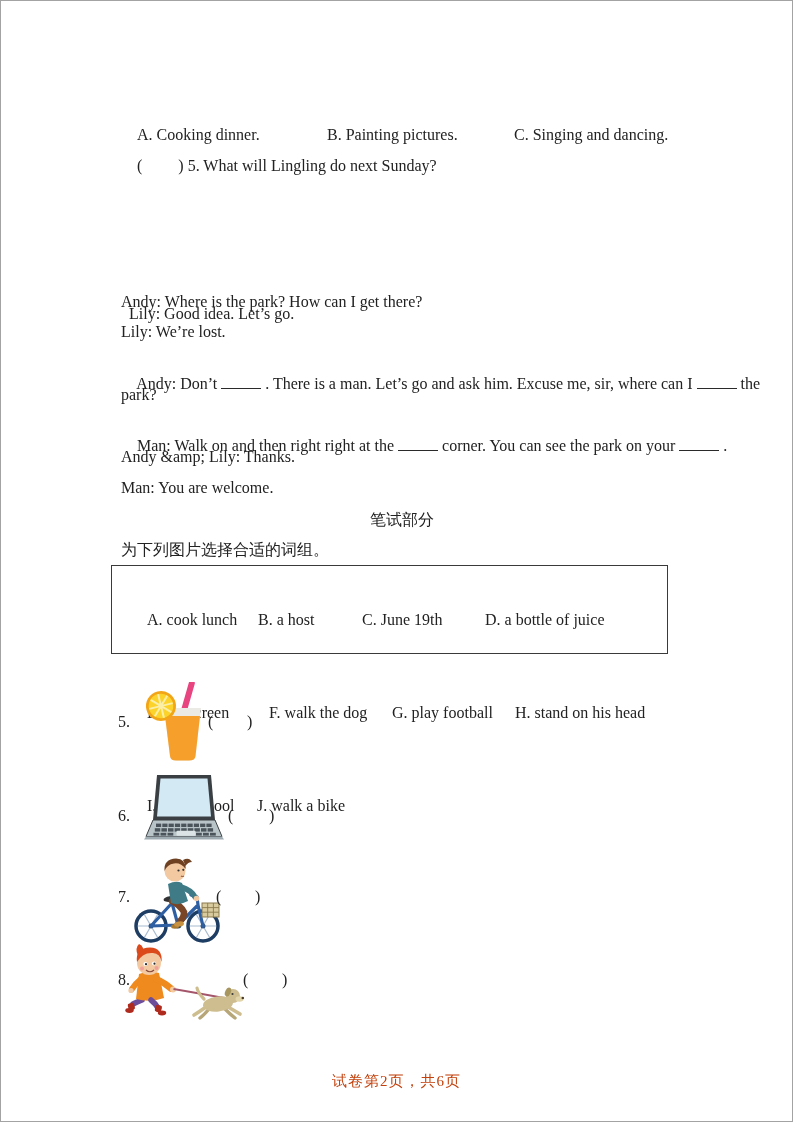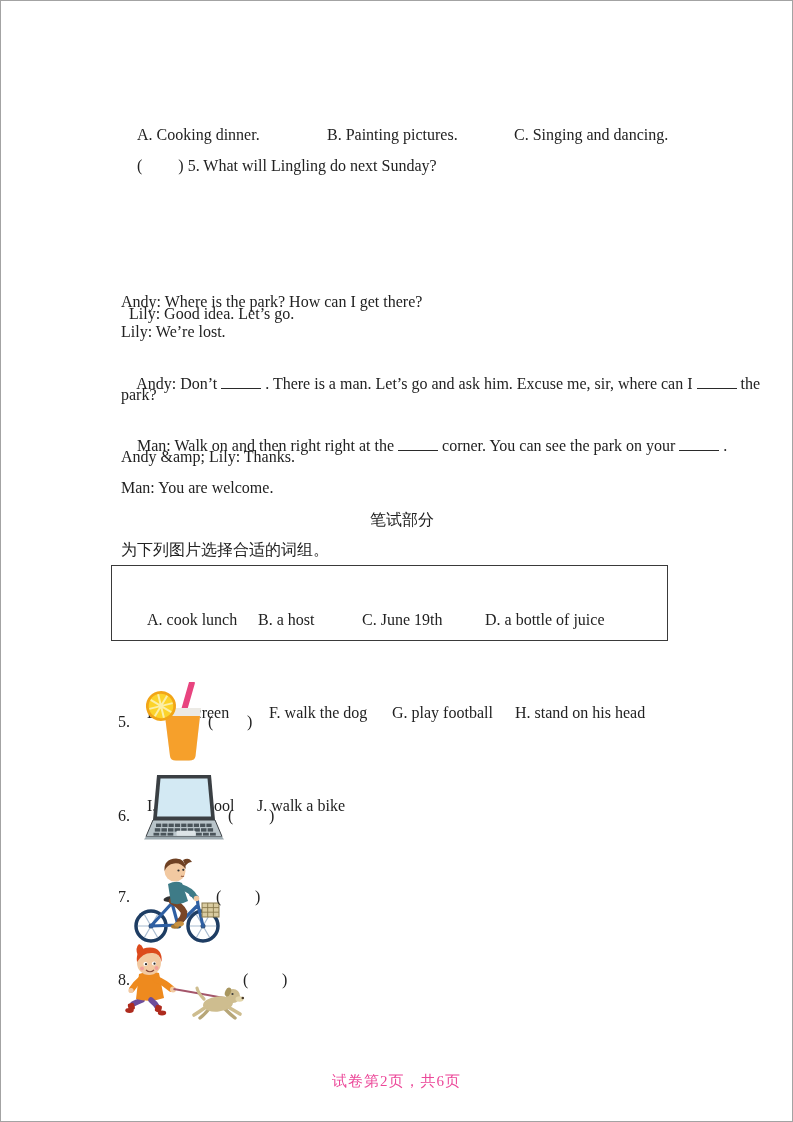--- a/index.html
+++ b/index.html
@@ -10,31 +10,31 @@
     overflow:hidden;
     padding-left:24px;
   }
   .line{position:absolute;white-space:pre;line-height:20px;}
   .blank{display:inline-block;width:40px;height:14px;border-bottom:1.2px solid #2a2a2a;margin:0 4px;vertical-align:baseline;}
   .gap36{display:inline-block;width:36px;}
   .cw190{display:inline-block;width:190px;}
   .cw187{display:inline-block;width:187px;}
   .cw198{display:inline-block;width:198px;}
   .cw181{display:inline-block;width:181px;}
-  .phrase-box{position:absolute;left:110px;top:564px;width:557px;height:76px;border:1px solid #3a3a3a;box-sizing:border-box;padding:7px 0 0 11px;}
+  .phrase-box{position:absolute;left:110px;top:564px;width:557px;height:89px;border:1px solid #3a3a3a;box-sizing:border-box;padding:7px 0 0 11px;}
   .phrase-row{line-height:31px;white-space:pre;}
   .pw111{display:inline-block;width:111px;}
   .pw104{display:inline-block;width:104px;}
   .pw123{display:inline-block;width:123px;}
   .pw122{display:inline-block;width:122px;}
   .pw110{display:inline-block;width:110px;}
   .fig-num{position:absolute;white-space:pre;}
   .paren{position:absolute;white-space:pre;}
   .ill{position:absolute;}
-  .footer{position:absolute;left:0;top:1071px;width:100%;text-align:center;font-size:15px;color:#ec4899;letter-spacing:1px;}
+  .footer{position:absolute;left:0;top:1071px;width:100%;text-align:center;font-size:15px;color:#c2410c;letter-spacing:1px;}
 </style>
 </head>
 <body>
 
 <div class="page">
 
   <div class="line" style="left:120px;top:104px;">
     <span class="cw190">A. Cooking dinner.</span><span class="cw187">B. Painting pictures.</span><span>C. Singing and dancing.</span>
   </div>
 

